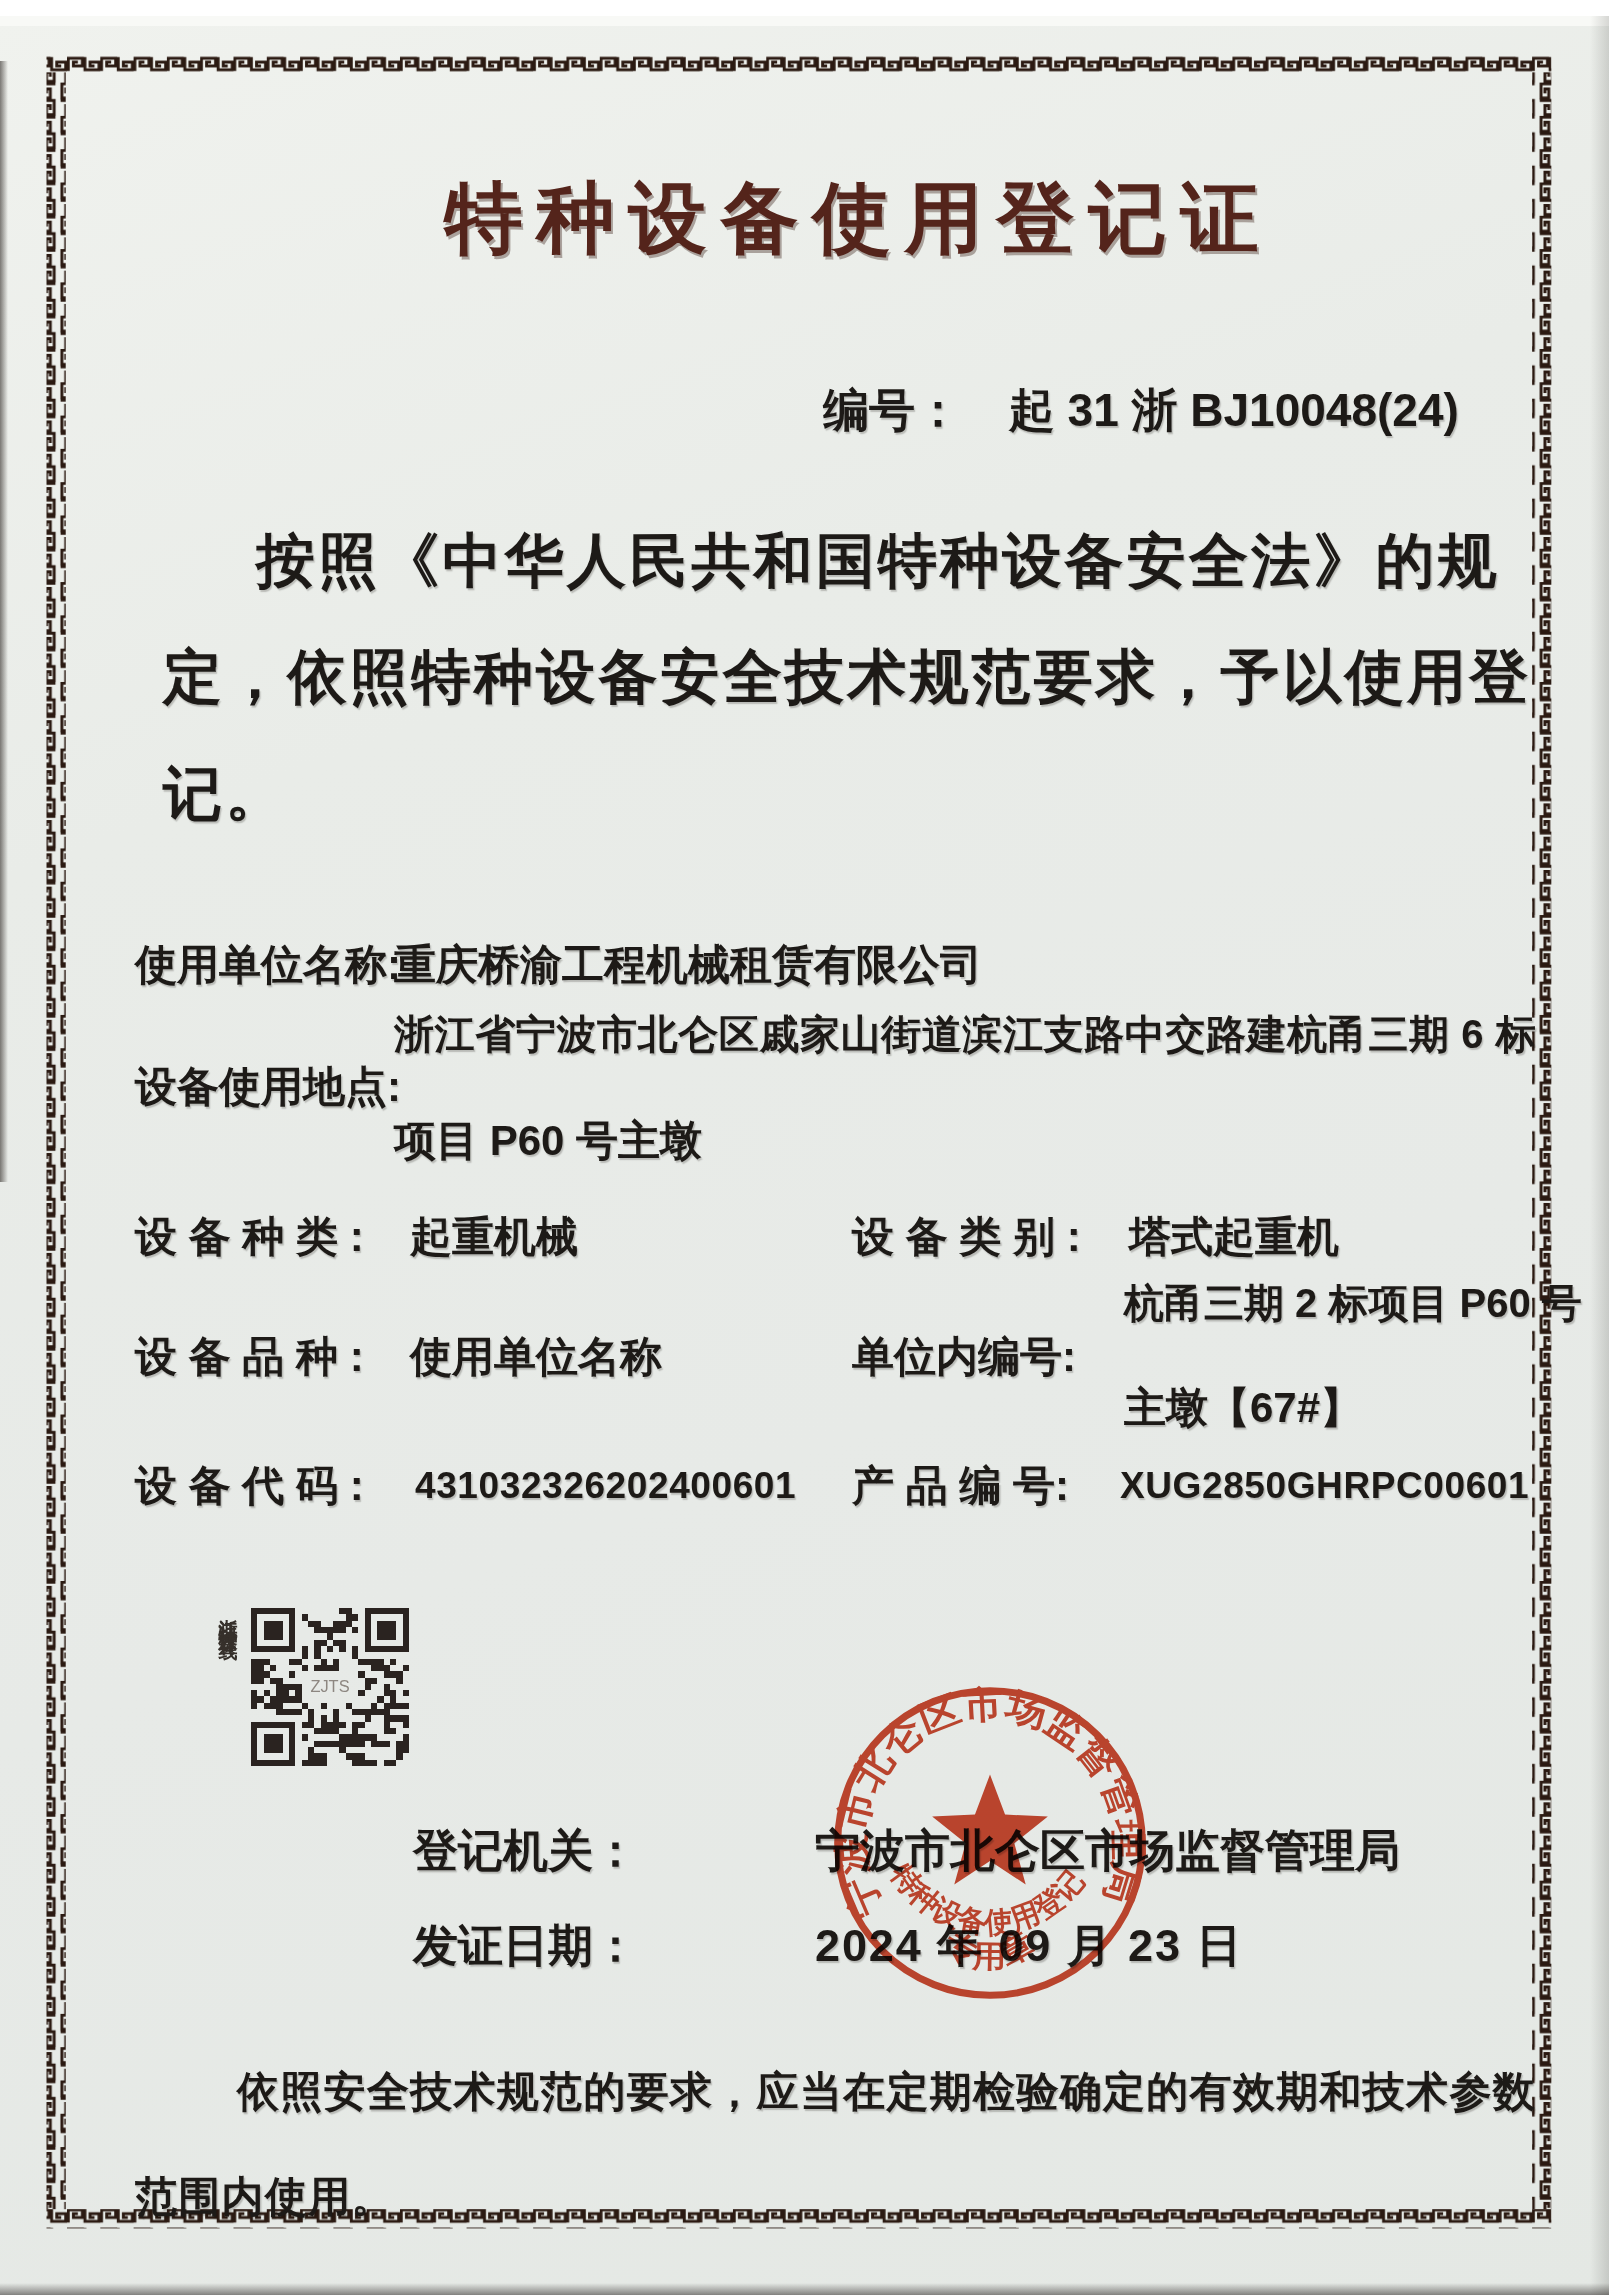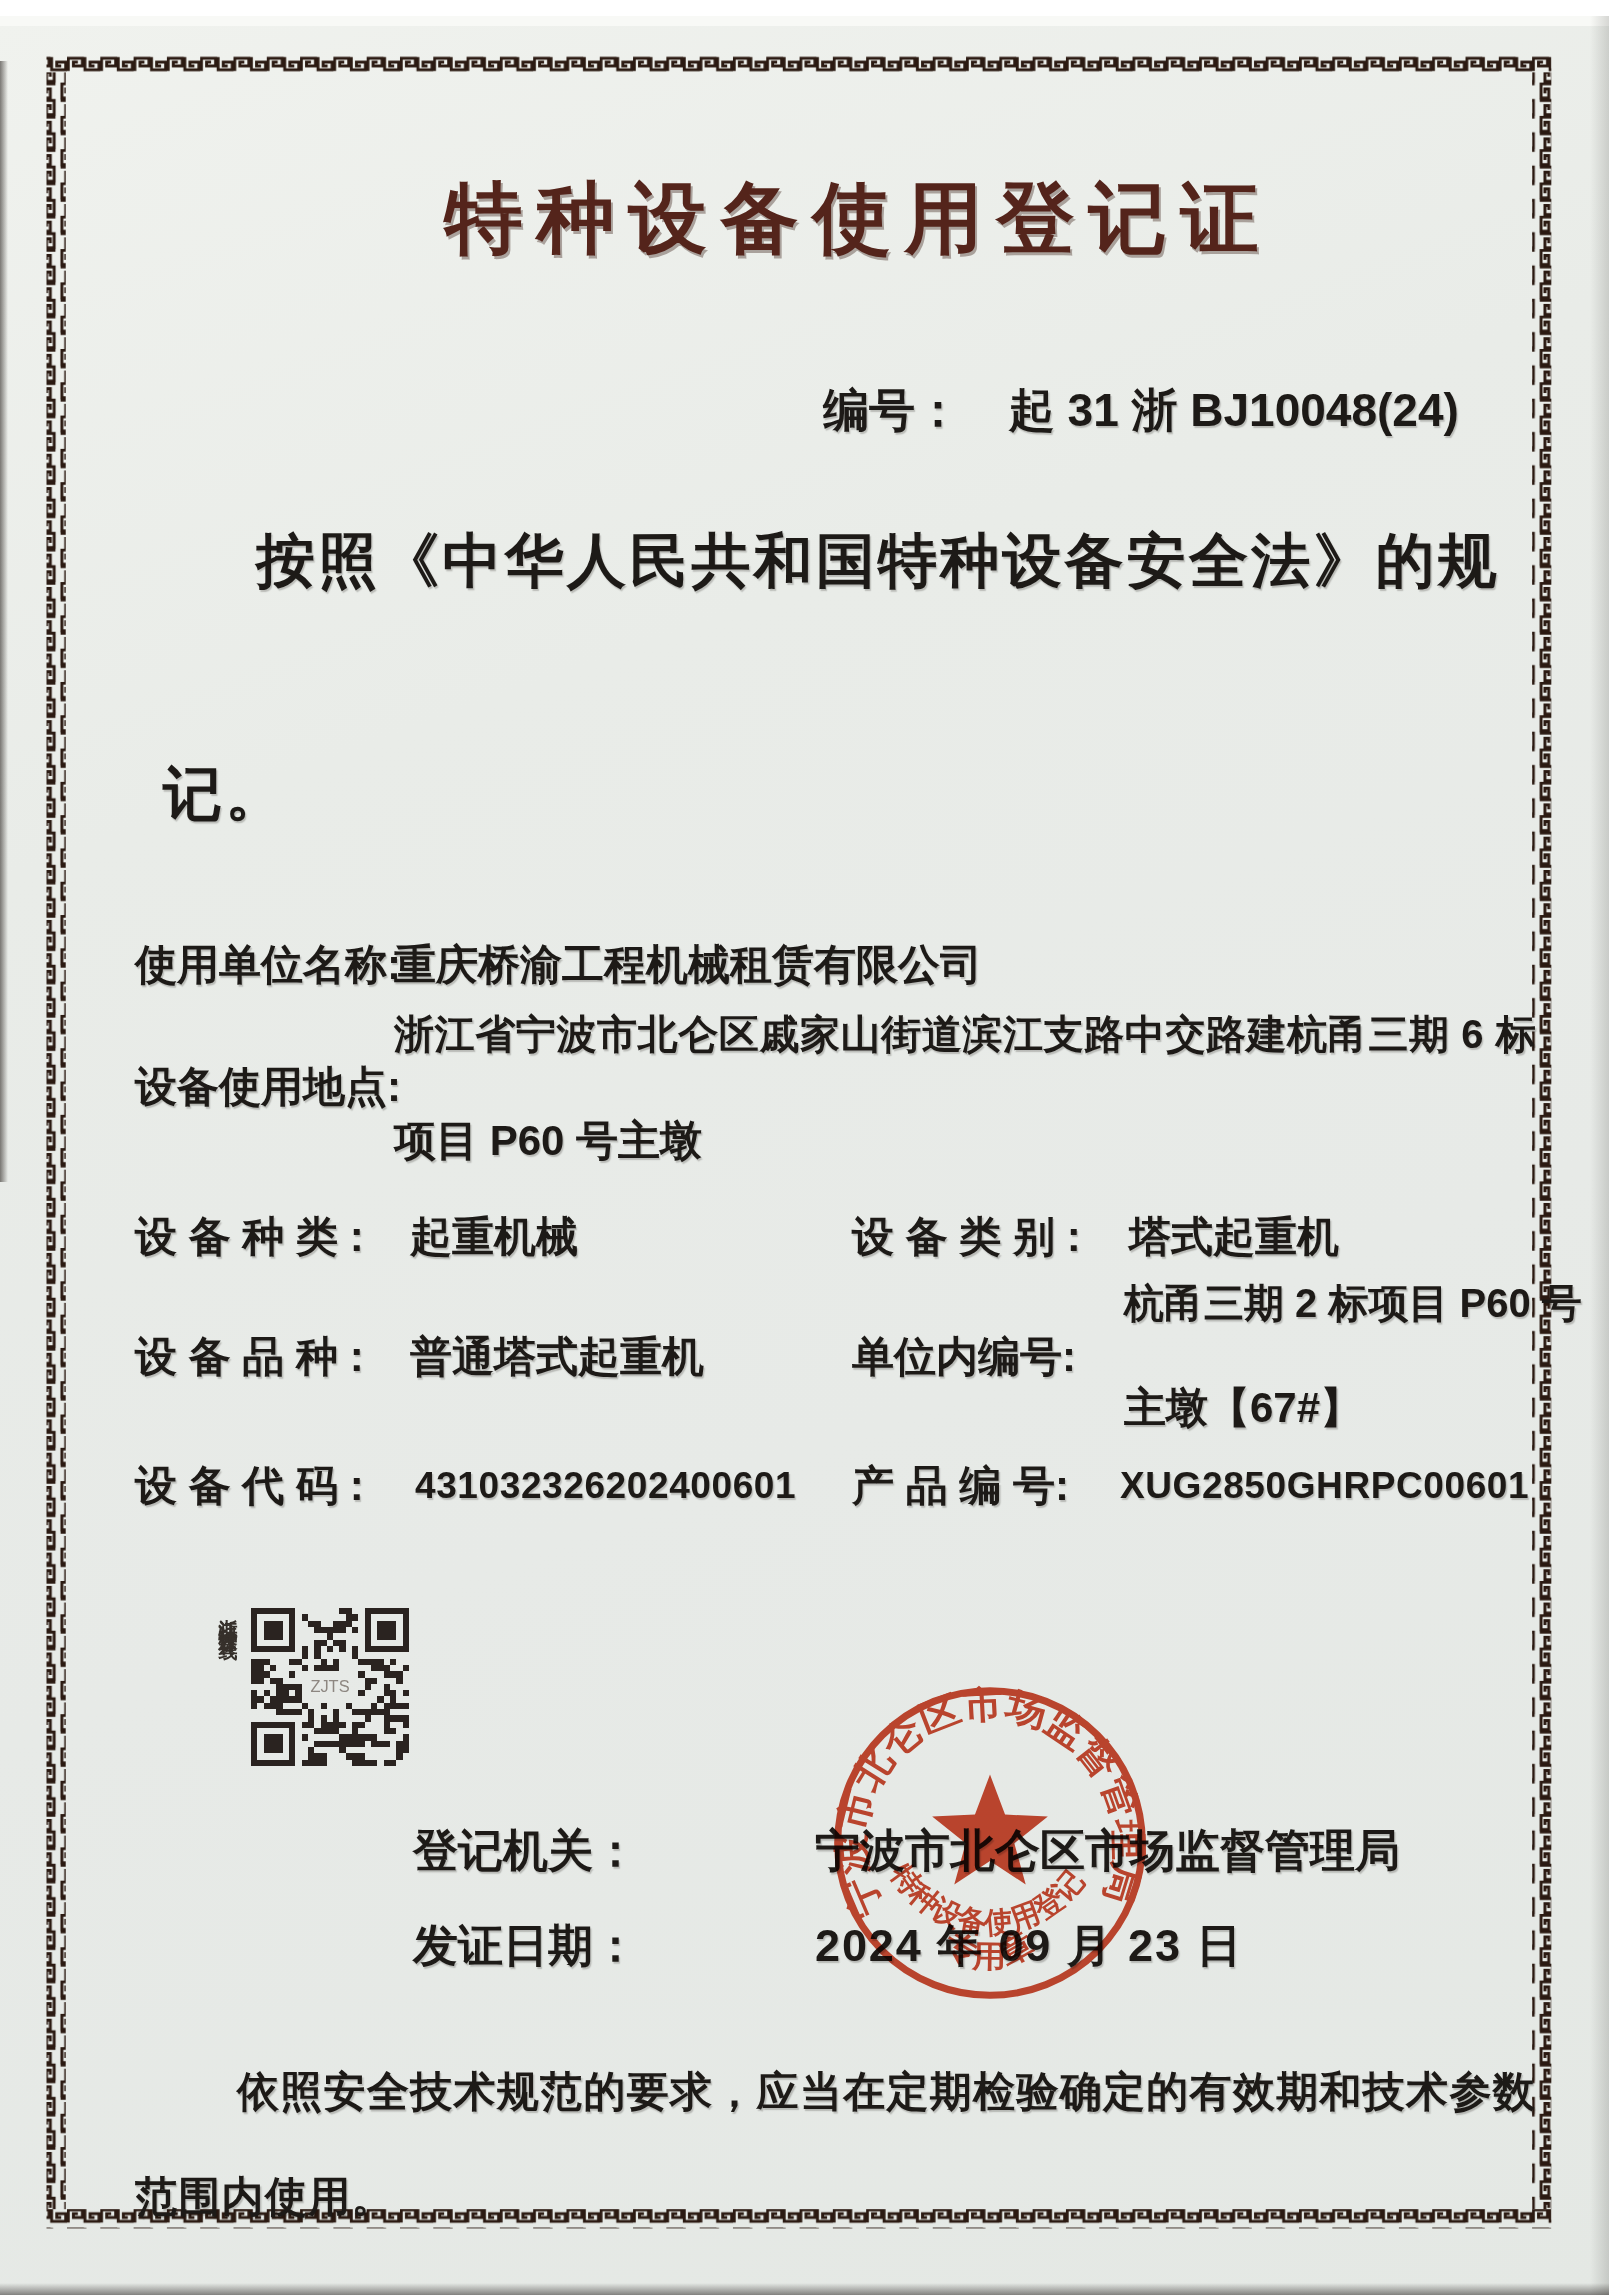--- a/index.html
+++ b/index.html
@@ -56,37 +56,38 @@
   </svg>
 
   <div class="abs title" style="left:64px;top:151px;width:1473px;text-align:center;padding-left:58px;">特种设备使用登记证</div>
 
   <div class="abs cjk serial" style="left:823px;top:364px;">
     <span>编号：</span>
     <span style="margin-left:35px;">起 31 浙 BJ10048(24)</span>
   </div>
 
   <div class="abs cjk para" style="left:256px;top:487px;">按照《中华人民共和国特种设备安全法》的规</div>
+  <div class="abs cjk para" style="left:163px;top:603px;">定，依照特种设备安全技术规范要求，予以使用登</div>
   <div class="abs cjk para" style="left:163px;top:720px;">记。</div>
 
   <div class="abs cjk lbl" style="left:135px;top:921px;">使用单位名称:</div>
   <div class="abs cjk val" style="left:394px;top:921px;">重庆桥渝工程机械租赁有限公司</div>
 
   <div class="abs cjk val-sm" style="left:394px;top:991px;letter-spacing:0.6px;">浙江省宁波市北仑区戚家山街道滨江支路中交路建杭甬三期 6 标</div>
   <div class="abs cjk lbl" style="left:135px;top:1043px;">设备使用地点:</div>
   <div class="abs cjk val" style="left:394px;top:1097px;">项目 P60 号主墩</div>
 
   <div class="abs cjk lbl" style="left:135px;top:1193px;">设 备 种 类 :</div>
   <div class="abs cjk val" style="left:410px;top:1193px;">起重机械</div>
   <div class="abs cjk lbl" style="left:852px;top:1193px;">设 备 类 别 :</div>
   <div class="abs cjk val" style="left:1129px;top:1193px;">塔式起重机</div>
 
   <div class="abs cjk val-sm" style="left:1124px;top:1260px;">杭甬三期 2 标项目 P60 号</div>
   <div class="abs cjk lbl" style="left:135px;top:1313px;">设 备 品 种 :</div>
-  <div class="abs cjk val" style="left:410px;top:1313px;">普通塔式起重机</div>
+  <div class="abs cjk val" style="left:410px;top:1313px;">使用单位名称</div>
   <div class="abs cjk lbl" style="left:852px;top:1313px;">单位内编号:</div>
   <div class="abs cjk val" style="left:1124px;top:1364px;">主墩【67#】</div>
 
   <div class="abs cjk lbl" style="left:135px;top:1442px;">设 备 代 码 :</div>
   <div class="abs cjk num" style="left:415px;top:1449px;text-align:right;">431032326202400601</div>
   <div class="abs cjk lbl" style="left:852px;top:1442px;">产 品 编 号:</div>
   <div class="abs cjk num" style="left:1120px;top:1449px;">XUG2850GHRPC00601</div>
 
   <div class="abs qr-side" style="left:215px;top:1587px;height:179px;">浙江特种设备在线</div>
   <svg id="qr-svg" class="abs" style="left:251px;top:1592px;" width="158" height="158" viewBox="0 0 25 25" shape-rendering="crispEdges">

